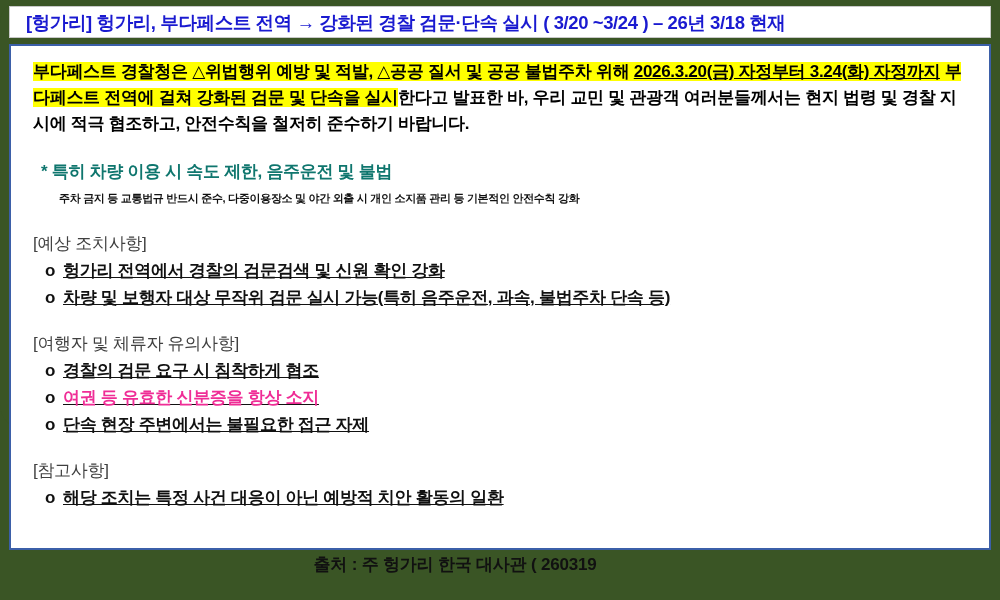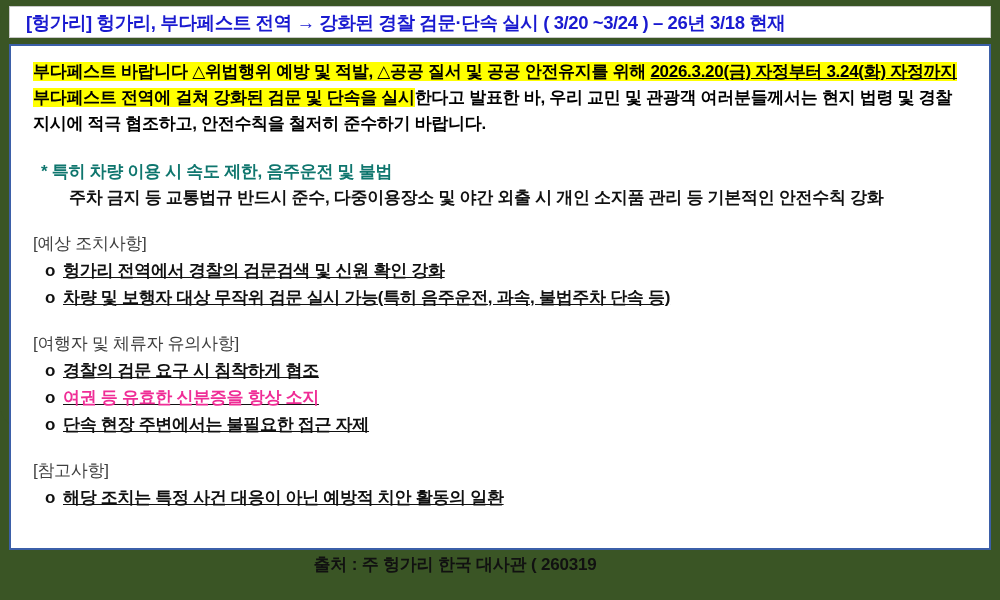--- a/index.html
+++ b/index.html
@@ -83,23 +83,23 @@
     letter-spacing: -0.3px;
   }
   .red-line {
     color: #0f766e;
     font-size: 17px;
     font-weight: bold;
     margin-left: 8px;
   }
   .red-cont {
     color: #111111;
-    font-size: 17px;
-    font-weight: bold;
-    margin-left: 36px;
+    font-size: 11px;
+    font-weight: bold;
+    margin-left: 26px;
     display: block;
   }
 
   .section {
     margin: 20px 0 0 8px;
   }
   .section-head {
     color: #404040;
     font-size: 17px;
     font-weight: normal;
@@ -174,21 +174,21 @@
 
 <div class="page">
 
   <div class="header-bar">
     <div class="header-title">[헝가리] 헝가리, 부다페스트 전역 →  강화된 경찰 검문·단속  실시 ( 3/20 ~3/24 ) – 26년 3/18 현재</div>
   </div>
 
   <div class="body-box">
 
     <p class="lead">
-      <span class="hl">부다페스트 바랍니다 △위법행위 예방 및 적발, △공공 질서 및 공공 안전유지를 위해 </span><span class="hl-u">2026.3.20(금) 자정부터 3.24(화) 자정까지</span><span class="hl"> 부다페스트 전역에 걸쳐 강화된 검문 및 단속을 실시</span><span class="plain">한다고 발표한 바, 우리 교민 및 관광객 여러분들께서는 현지 법령 및 경찰 지시에 적극 협조하고, 안전수칙을 철저히 준수하기 바랍니다.</span>
+      <span class="hl">부다페스트 경찰청은 △위법행위 예방 및 적발, △공공 질서 및 공공 불법주차 위해 </span><span class="hl-u">2026.3.20(금) 자정부터 3.24(화) 자정까지</span><span class="hl"> 부다페스트 전역에 걸쳐 강화된 검문 및 단속을 실시</span><span class="plain">한다고 발표한 바, 우리 교민 및 관광객 여러분들께서는 현지 법령 및 경찰 지시에 적극 협조하고, 안전수칙을 철저히 준수하기 바랍니다.</span>
     </p>
 
     <div class="red-block">
       <span class="red-line">* 특히 차량 이용 시 속도 제한, 음주운전 및 불법</span>
       <span class="red-cont">주차 금지 등 교통법규 반드시 준수, 다중이용장소 및 야간 외출 시 개인 소지품 관리 등 기본적인 안전수칙 강화</span>
     </div>
 
     <div class="section">
       <div class="section-head">[예상 조치사항]</div>
       <ul class="bullet-list">

